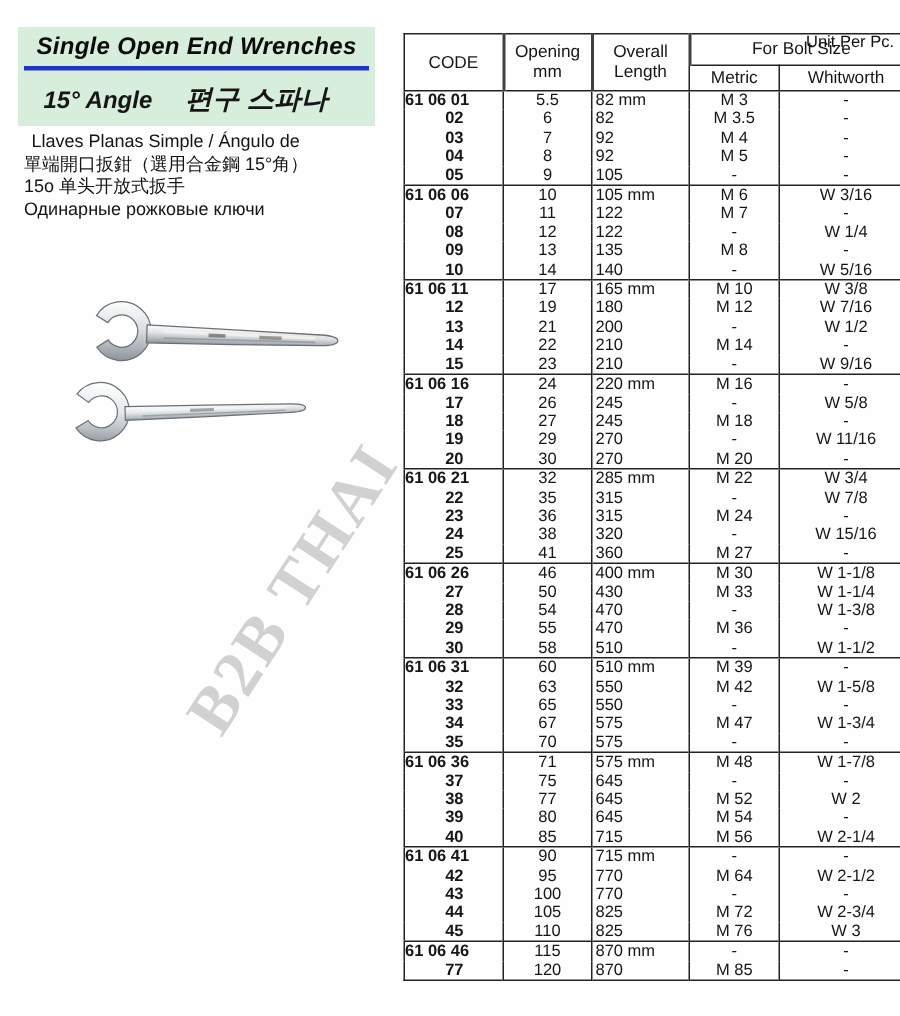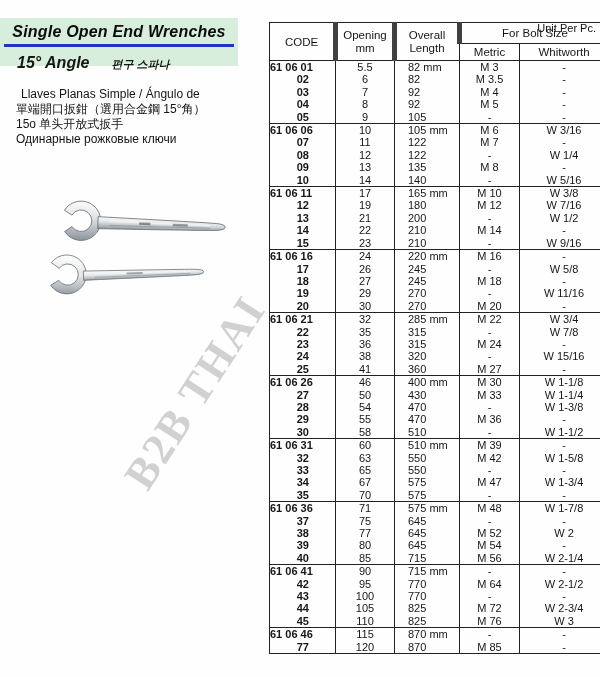--- a/index.html
+++ b/index.html
@@ -14,40 +14,40 @@
   .page { position: absolute; inset: 0; }
 
   
   .unit-label {
     position: absolute; top: 22px; right: 4px;
     font-size: 11px; color: #111;
   }
 
   
   .title-box {
-    position: absolute; left: 0; top: 18px;
-    width: 238px; height: 48px;
+    position: absolute; left: 12px; top: 18px;
+    width: 238px; height: 66px;
     background: var(--header-bg, #d7eedd);
   }
   .main-title {
     text-align: center;
     font-weight: bold; font-style: italic;
     font-size: 16px; letter-spacing: 0.2px;
     padding-top: 5px; color: #0b0b0b;
   }
   .blue-rule {
     height: 3px; margin: 3px 4px 0 4px;
     background: var(--rule-blue, #1f35c0);
   }
   .subtitle-row {
     display: flex; align-items: baseline;
     padding: 7px 8px 0 17px; gap: 22px;
   }
   .angle-label { font-weight: bold; font-style: italic; font-size: 16px; }
-  .korean-title { font-style: italic; font-weight: bold; font-size: 11px; }
+  .korean-title { font-style: italic; font-weight: bold; font-size: 18px; }
 
   
   .descriptions {
     position: absolute; left: 16px; top: 87px;
     width: 242px; font-size: 12px; line-height: 15px; color: #141414;
   }
   .descriptions .desc-line:first-child { padding-left: 5px; }
 
   
   .wrench1 { position: absolute; left: 53px; top: 196px; transform: rotate(2deg); }
@@ -74,33 +74,33 @@
     border: 1.5px solid #222;
   }
   .spec-table th {
     font-weight: normal; font-size: 11.5px;
     text-align: center; vertical-align: middle;
     padding: 0; border-bottom: 1px solid #222;
   }
   .spec-table thead tr:first-child th { height: 20px; }
   .h-metric, .h-whit { height: 16px; }
   .h-metric { border-left: 1px solid #222; }
-  .spec-table thead tr:first-child th + th { border-left: 5px solid #404040; margin-top: 40px; }
+  .spec-table thead tr:first-child th + th { border-left: 2px solid #404040; margin-top: 40px; }
   .h-whit { border-left: 1px solid #222; }
   .h-two span { display: block; line-height: 12.5px; }
 
   .spec-table td {
     padding: 0; height: 12.4px; line-height: 12.4px;
     font-size: 11px; white-space: nowrap; overflow: hidden;
   }
   .spec-table td + td { border-left: 1px solid #222; }
   .spec-table tr.group-first td { border-top: 1px solid #222; }
   td.code      { text-align: right; padding-right: 26px; font-weight: bold; }
   td.opening   { text-align: center; }
-  td.overall   { text-align: left; padding-left: 13px; }
+  td.overall   { text-align: left; padding-left: 2px; }
   td.metric    { text-align: center; }
   td.whitworth { text-align: center; }
 </style>
 </head>
 <body>
 
 <div class="page">
 
   <div class="unit-label">Unit Per Pc.</div>
 

